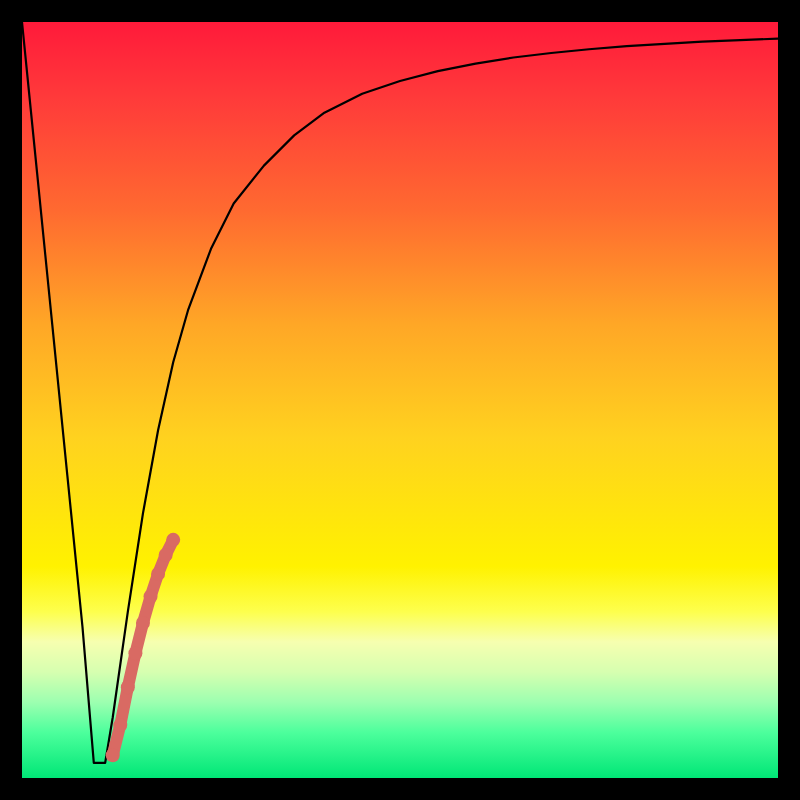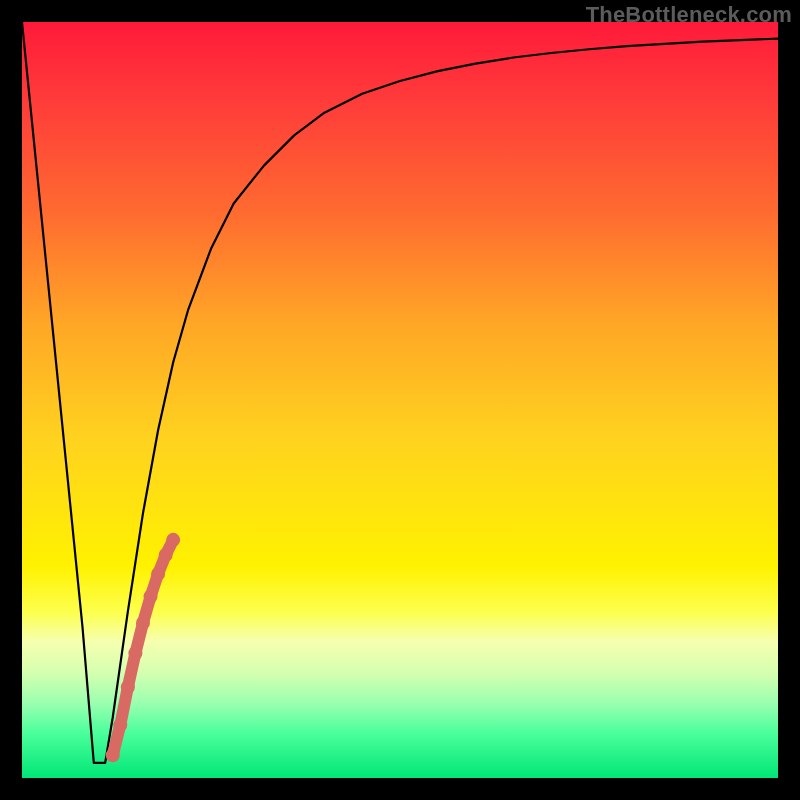--- a/index.html
+++ b/index.html
@@ -47,21 +47,20 @@
     top: 0;
     width: 756px;
     height: 756px;
     overflow: visible;
   }
 </style>
 </head>
 <body>
 
 <div class="chart-container">
-  <div class="watermark">TheBottleneck.com</div>
   <div class="plot-area">
     <svg class="overlay" viewBox="0 0 756 756" preserveAspectRatio="none">
       <g id="curve-group">
           <path d="M0.00 0.00 L15.12 151.20 L30.24 302.40 L45.36 453.60 L60.48 604.80 L71.82 740.88 L83.16 740.88 L90.72 695.52 L105.84 589.68 L120.96 491.40 L136.08 408.24 L151.20 340.20 L166.32 287.28 L189.00 226.80 L211.68 181.44 L241.92 143.64 L272.16 113.40 L302.40 90.72 L340.20 71.82 L378.00 58.97 L415.80 49.14 L453.60 41.58 L491.40 35.53 L529.20 31.00 L567.00 27.22 L604.80 24.19 L642.60 21.92 L680.40 19.66 L718.20 18.14 L756.00 16.63" fill="none" stroke="#000000" stroke-width="2.2" stroke-linejoin="round" stroke-linecap="round"></path>
         </g>
       <g id="highlight-group">
           <path d="M90.72 733.32 L98.28 703.08 L105.84 665.28 L113.40 631.26 L120.96 601.02 L128.52 574.56 L136.08 551.88 L143.64 532.98 L151.20 517.86" fill="none" stroke="#d96a63" stroke-width="12" stroke-linecap="round" stroke-linejoin="round"></path>
           <circle cx="90.72" cy="733.32" r="7" fill="#d96a63"></circle>
           <circle cx="98.28" cy="703.08" r="7" fill="#d96a63"></circle>
           <circle cx="105.84" cy="665.28" r="7" fill="#d96a63"></circle>

